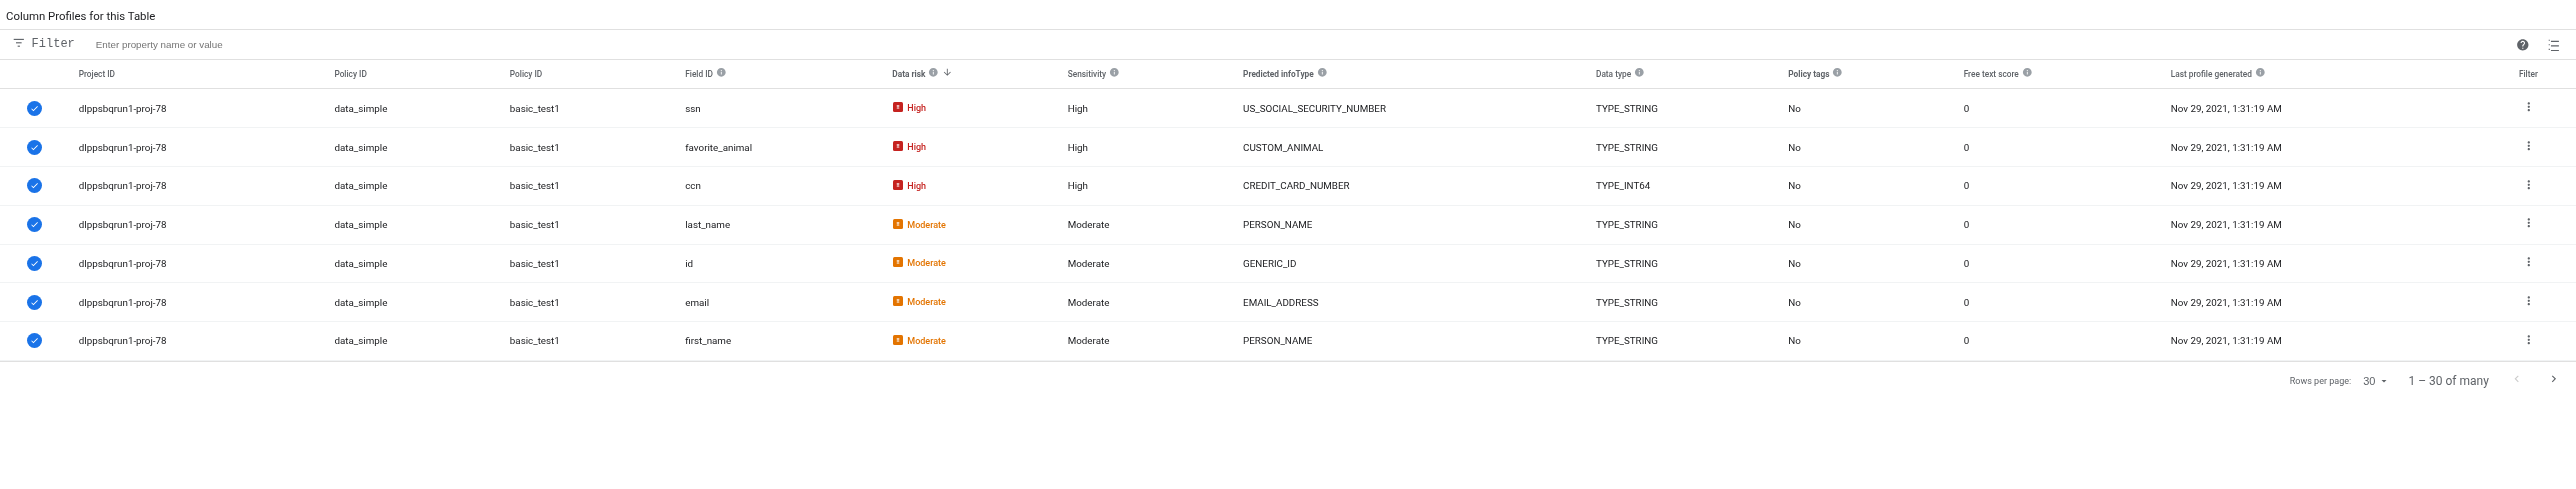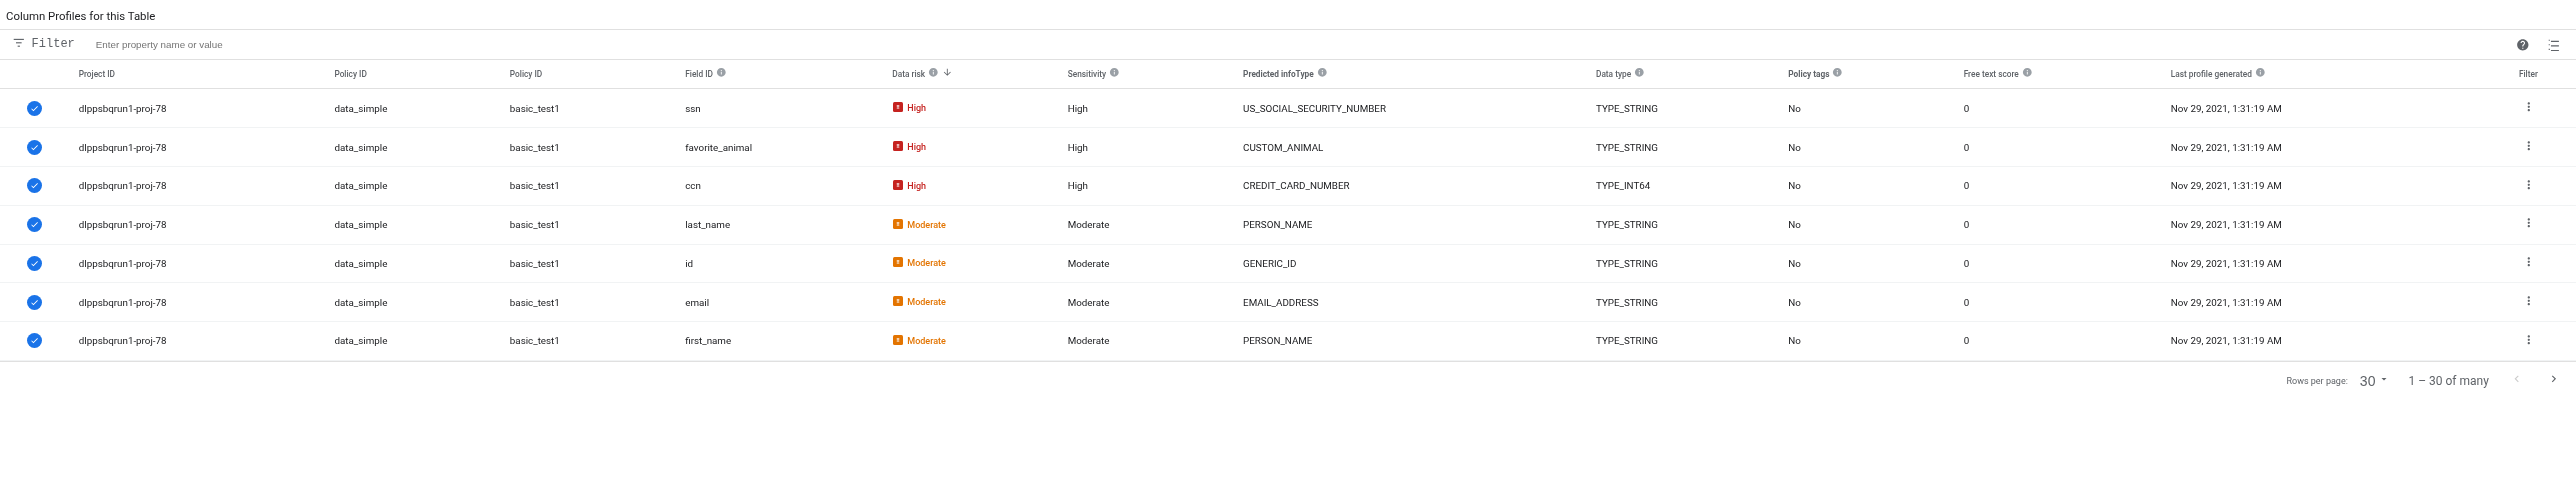--- a/index.html
+++ b/index.html
@@ -126,42 +126,42 @@
       display: flex;
       align-items: center;
       gap: 12px;
     }
     .rows-select {
       display: flex;
       gap: 3px;
       cursor: pointer;
       border: none;
       background: none;
-      font-size: 14px;
+      font-size: 11px;
       color: #5f6368;
     }
     .page-info {
       font-size: 12px;
       color: #5f6368;
     }
     .nav-btn {
       background: none;
       border: none;
       cursor: pointer;
       color: #5f6368;
       font-size: 13.6px;
       padding: 3px;
       border-radius: 50%;
     }
     .nav-btn:disabled { color: #ccc; cursor: default; }
     .col-project { width: 121px; }
     .col-dataset { width: 83px; }
     .col-table { width: 83px; }
     .col-field { width: 98px; }
-    .col-risk { width: 83px; }
+    .col-risk { width: 83px; font-weight: bold; }
     .col-sensitivity { width: 83px; }
     .col-infoType { width: 167px; font-weight: bold; }
     .col-dataType { width: 91px; }
     .col-policy { width: 83px; font-weight: bold; }
     .col-freetext { width: 98px; }
     .col-lastProfile { width: 151px; }
     .col-actions { width: 45px; text-align: center; }
   </style>
 </head>
 <body>

